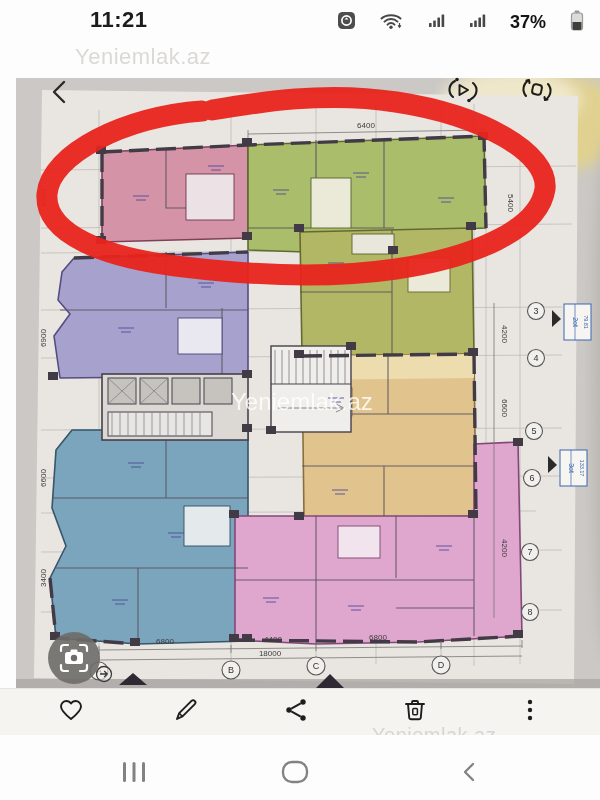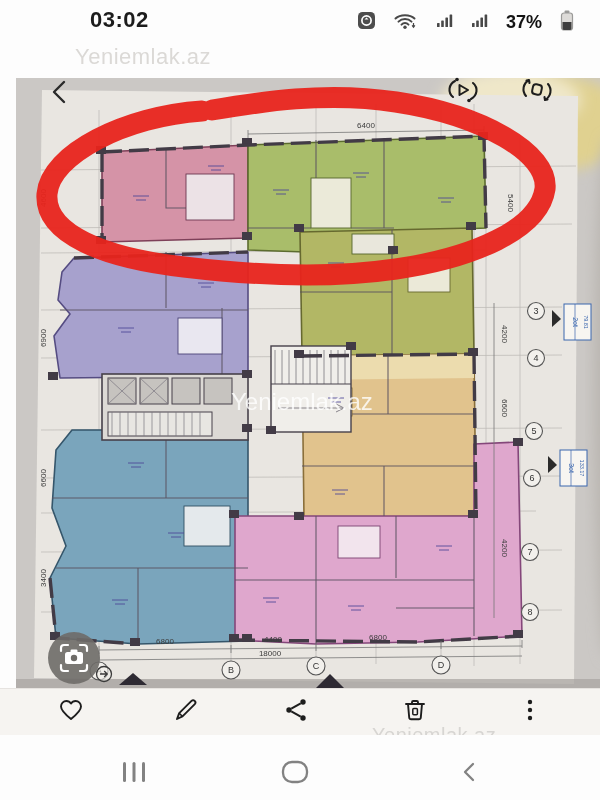--- a/index.html
+++ b/index.html
@@ -1,21 +1,21 @@
 <!DOCTYPE html>
 <html><head>
 <meta charset="utf-8">
 <style>
   html,body{margin:0;padding:0;}
   .screen{position:relative;width:600px;height:800px;background:#fdfdfd;overflow:hidden;
           font-family:"Liberation Sans",sans-serif;}
   
   .status-bar{position:absolute;left:0;top:0;width:600px;height:42px;background:#fdfdfd;}
   .time{position:absolute;left:90px;top:7px;font-size:22px;font-weight:bold;color:#1c1c1c;letter-spacing:.5px;}
-  .status-icons{position:absolute;right:26px;top:10px;display:flex;align-items:center;gap:18px;}
+  .status-icons{position:absolute;right:16px;top:10px;display:flex;align-items:center;gap:24px;}
   .battery-pct{font-size:18px;font-weight:600;color:#141414;}
   
   .wm{position:absolute;color:#dbd9d6;font-size:22px;letter-spacing:.5px;}
   .wm-top{left:75px;top:44px;}
   .wm-bottom{left:372px;top:724px;font-size:20px;color:#d7d5d2;}
   
   .photo{position:absolute;left:16px;top:78px;width:600px;height:610px;
          background:linear-gradient(180deg,#d8d5d2 0%,#cfccc9 60%,#c6c3c0 100%);}
   .photo svg{display:block;}
   
@@ -30,21 +30,21 @@
   
   .navbar{position:absolute;left:0;top:735px;width:600px;height:65px;background:#fdfdfd;}
   .nav-btn{position:absolute;top:25px;}
 </style>
 </head>
 <body>
 
 <div class="screen">
 
   <div class="status-bar">
-    <div class="time">03:02</div>
+    <div class="time">11:21</div>
     <div class="status-icons">
       <span>
         <svg width="19" height="19" viewBox="0 0 19 19">
             <rect x="1" y="1" width="17" height="17" rx="4.5" fill="#4d4d4d"></rect>
             <circle cx="9.5" cy="9.5" r="4.6" fill="none" stroke="#fff" stroke-width="1.7"></circle>
             <path d="M9.5 6.5 l2,2 h-4 z" fill="#fff"></path>
           </svg>
       </span>
       <span>
         <svg width="24" height="18" viewBox="0 0 24 18">

